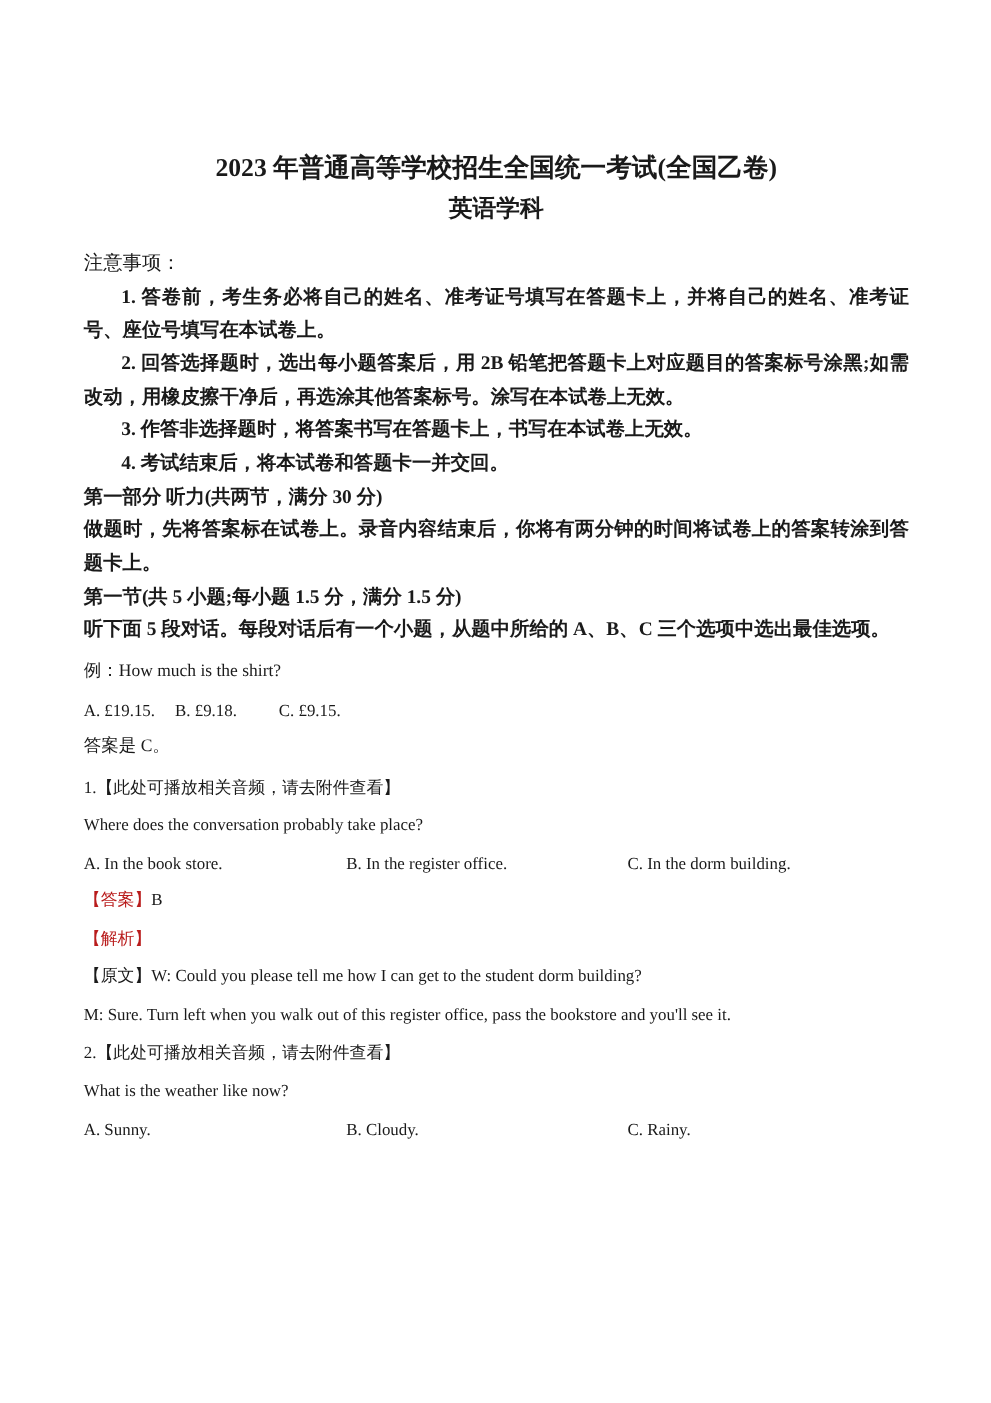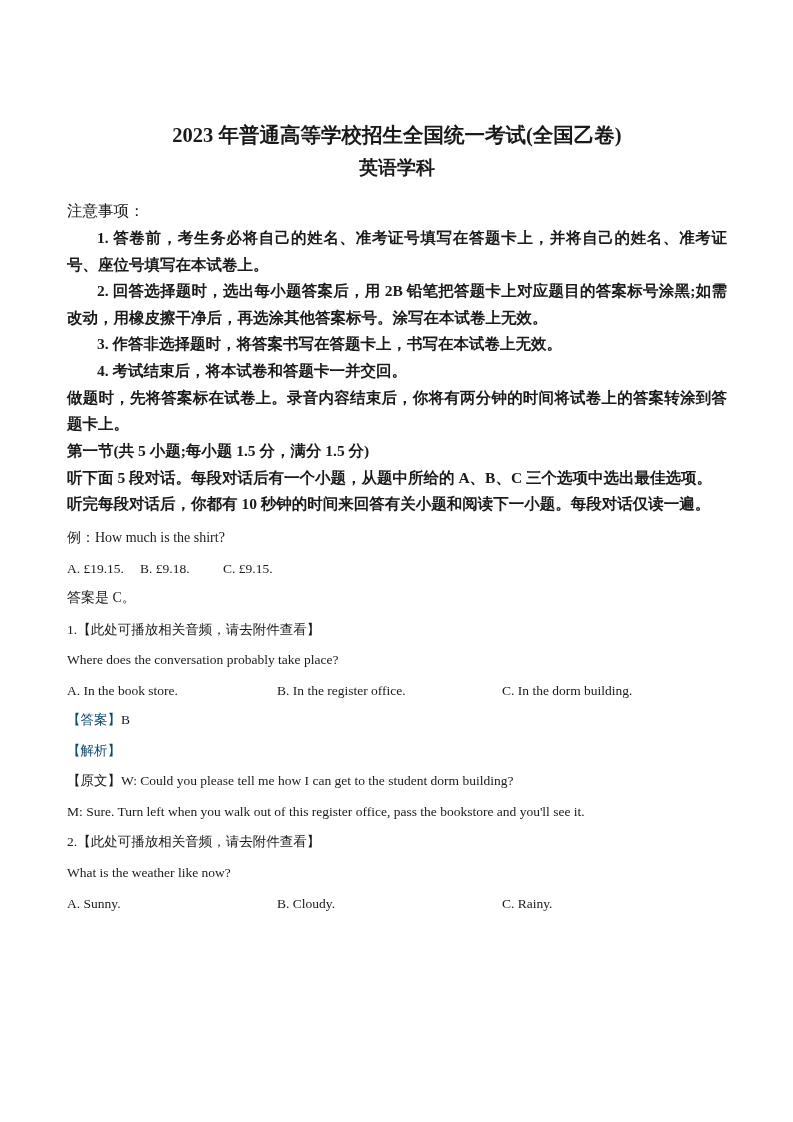--- a/index.html
+++ b/index.html
@@ -120,21 +120,21 @@
     padding-top: 9px;
   }
 
   .marker-line {
     font-size: 13.5px;
     line-height: 1.6;
     margin: 0;
     padding-top: 9px;
   }
   .marker-blue {
-    color: #0c4a6e;
+    color: #b91c1c;
   }
   .script-line {
     font-size: 13.5px;
     line-height: 1.6;
     margin: 0;
     padding-top: 9px;
   }
 </style>
 </head>
 <body>
@@ -147,24 +147,24 @@
 
     <div>
       <p class="notice-label">注意事项：</p>
       <p class="notice-item">1. 答卷前，考生务必将自己的姓名、准考证号填写在答题卡上，并将自己的姓名、准考证号、座位号填写在本试卷上。</p>
       <p class="notice-item">2. 回答选择题时，选出每小题答案后，用 2B 铅笔把答题卡上对应题目的答案标号涂黑;如需改动，用橡皮擦干净后，再选涂其他答案标号。涂写在本试卷上无效。</p>
       <p class="notice-item">3. 作答非选择题时，将答案书写在答题卡上，书写在本试卷上无效。</p>
       <p class="notice-item">4. 考试结束后，将本试卷和答题卡一并交回。</p>
     </div>
 
     <div>
+      <p class="part-head">第一部分 听力(共两节，满分 30 分)</p>
       <p class="part-body">做题时，先将答案标在试卷上。录音内容结束后，你将有两分钟的时间将试卷上的答案转涂到答题卡上。</p>
       <p class="part-head">第一节(共 5 小题;每小题 1.5 分，满分 1.5 分)</p>
       <p class="part-body">听下面 5 段对话。每段对话后有一个小题，从题中所给的 A、B、C 三个选项中选出最佳选项。</p>
-      <p class="part-body">听完每段对话后，你都有 10 秒钟的时间来回答有关小题和阅读下一小题。每段对话仅读一遍。</p>
     </div>
 
     <div>
       <p class="ex-line">例：How much is the shirt?</p>
       <div class="opt-row example">
         <span class="opt a">A. £19.15.</span>
         <span class="opt b">B. £9.18.</span>
         <span class="opt c">C. £9.15.</span>
       </div>
       <p class="ex-line">答案是 C。</p>

